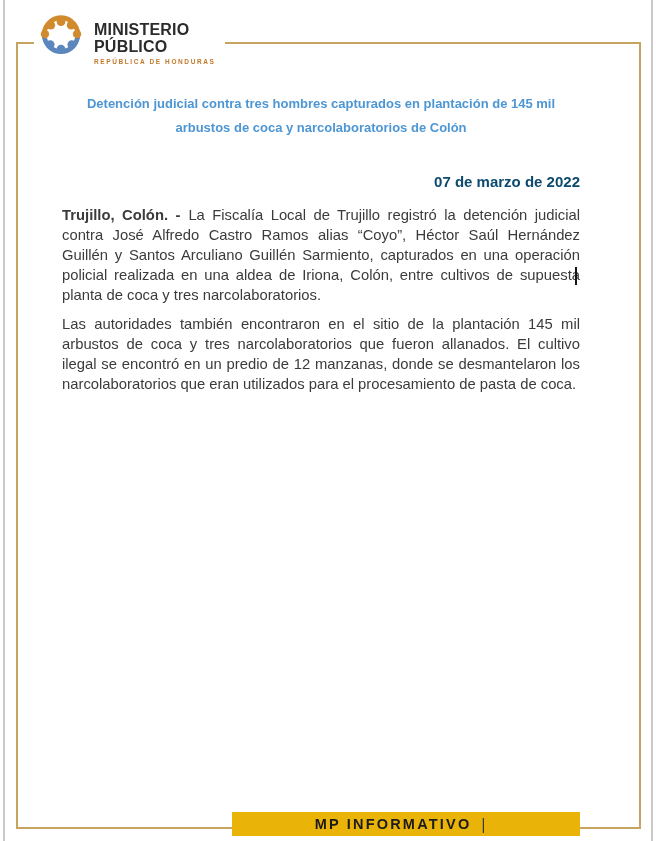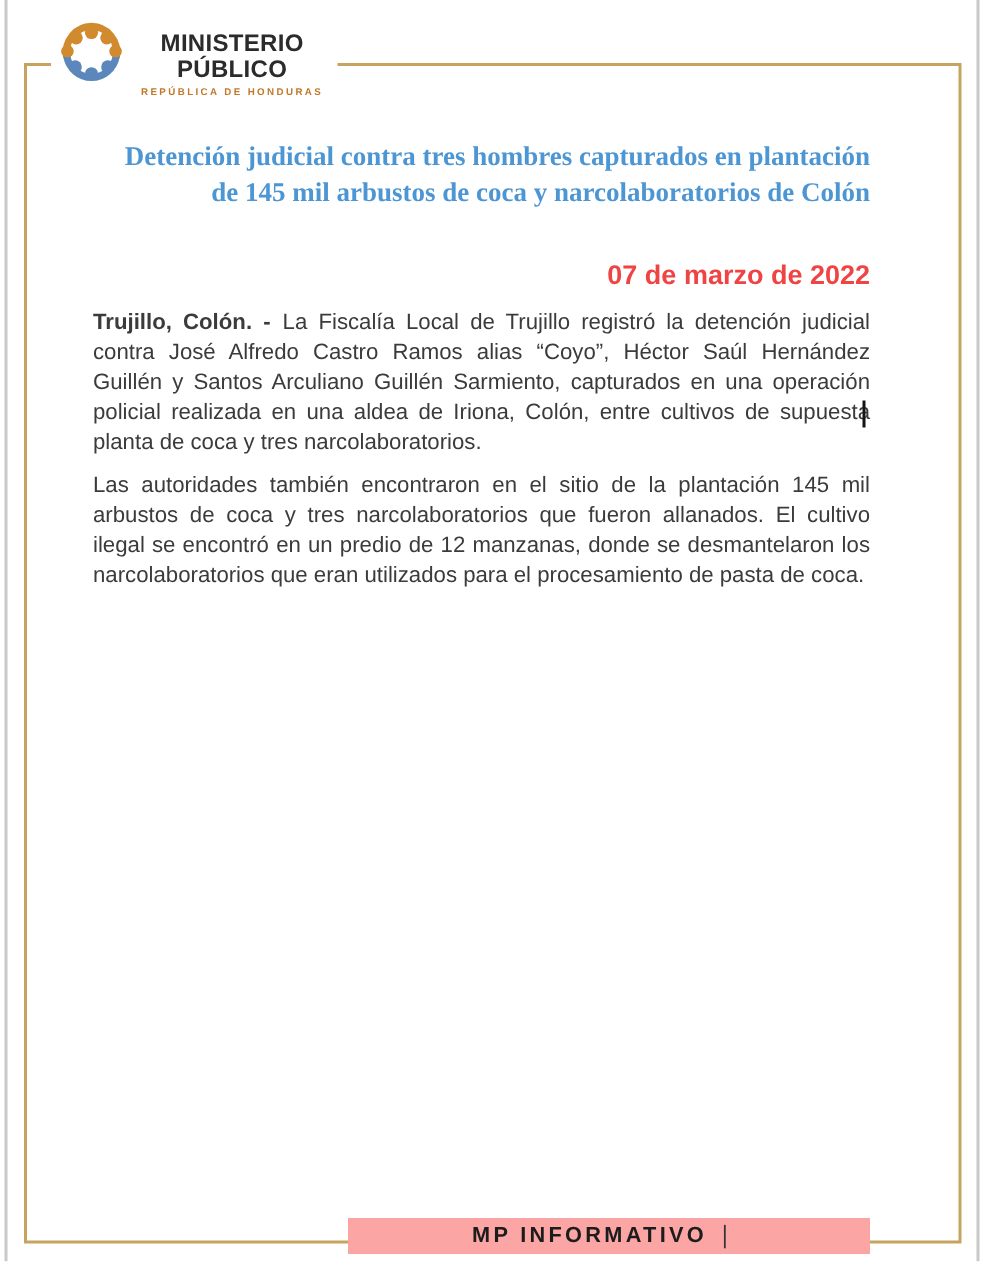--- a/index.html
+++ b/index.html
@@ -9,42 +9,42 @@
   }
   .edge{position:absolute;top:0;height:841px;width:2px;background:var(--edge_gray,#C9C9C9);}
   .edge.left{left:3px;}
   .edge.right{left:651px;}
   .frame{
     position:absolute;left:16px;top:42px;width:621px;height:783px;
     border:2px solid var(--frame_gold,#C6A45F);
   }
   .logo-block{
     position:absolute;left:34px;top:8px;height:62px;background:#fff;z-index:2;
-    display:flex;align-items:flex-start;gap:8px;padding:0 10px 0 2px;text-align:center;
+    display:flex;align-items:flex-start;gap:8px;padding:0 10px 0 2px;
   }
   .logo-text{margin-top:13px;display:flex;flex-direction:column;}
   .logo-name{font-size:16px;font-weight:bold;color:#2B2B2B;line-height:17px;letter-spacing:0.2px;}
   .logo-sub{font-size:6.5px;font-weight:bold;color:var(--logo_subtitle_orange,#C1782A);letter-spacing:1.6px;margin-top:3px;white-space:nowrap;}
   .title{
-    position:absolute;left:62px;top:92px;width:518px;text-align:right;
-    font-size:18px;font-weight:bold;line-height:24px;color:var(--title_blue,#4D96D4);z-index:2;font-family:Liberation Serif, serif;
+    position:absolute;left:62px;top:92px;width:518px;text-align:center;
+    font-size:13px;font-weight:bold;line-height:24px;color:var(--title_blue,#4D96D4);z-index:2;
   }
   .date{
     position:absolute;left:62px;top:173px;width:518px;text-align:right;
-    font-size:18px;font-weight:bold;color:#ef4444;
+    font-size:15px;font-weight:bold;color:#0c4a6e;
   }
   .body{
     position:absolute;left:62px;top:205px;width:518px;
     font-size:14.8px;line-height:20px;color:var(--body_text,#3B3B3B);
   }
   .body p{margin:0 0 9px 0;text-align:justify;}
   .body .lead{font-weight:bold;margin-right:8px;}
   .cursor{position:absolute;left:575px;top:267px;width:2px;height:18px;background:#141414;z-index:3;}
   .footer-text{
-    position:absolute;left:232px;top:812px;width:348px;height:24px;background:#fca5a5;z-index:2;
+    position:absolute;left:232px;top:812px;width:348px;height:24px;background:#eab308;z-index:2;
     display:flex;align-items:center;justify-content:center;
     font-size:14.5px;font-weight:bold;letter-spacing:2.2px;color:#1C1C1C;white-space:nowrap;
   }
   .footer-text .sep{margin:0 10px;font-weight:normal;color:#333;transform:scaleY(1.15);}
 </style>
 </head>
 <body>
 
 <div class="page">
 

